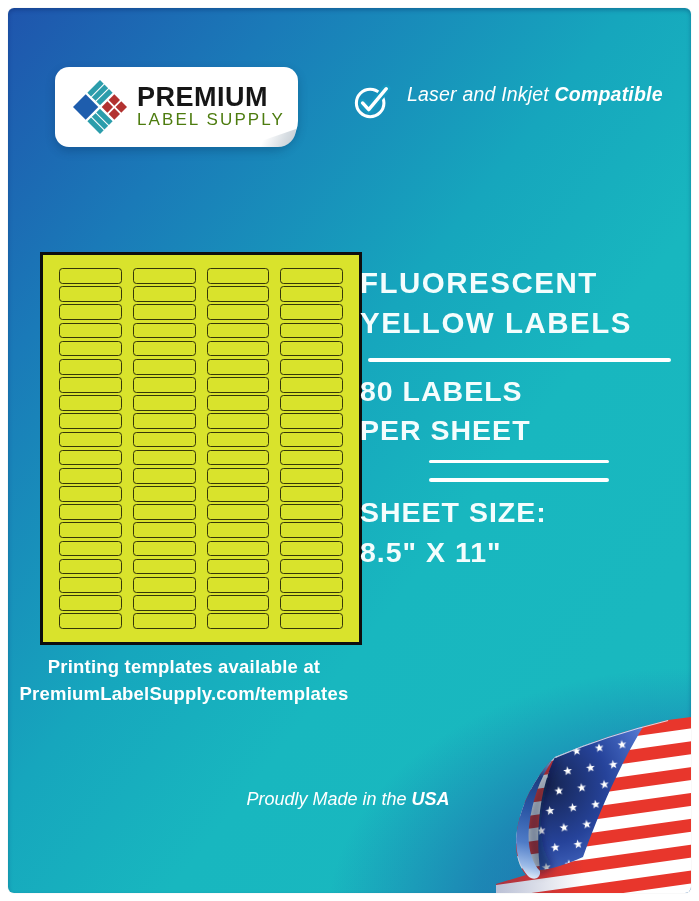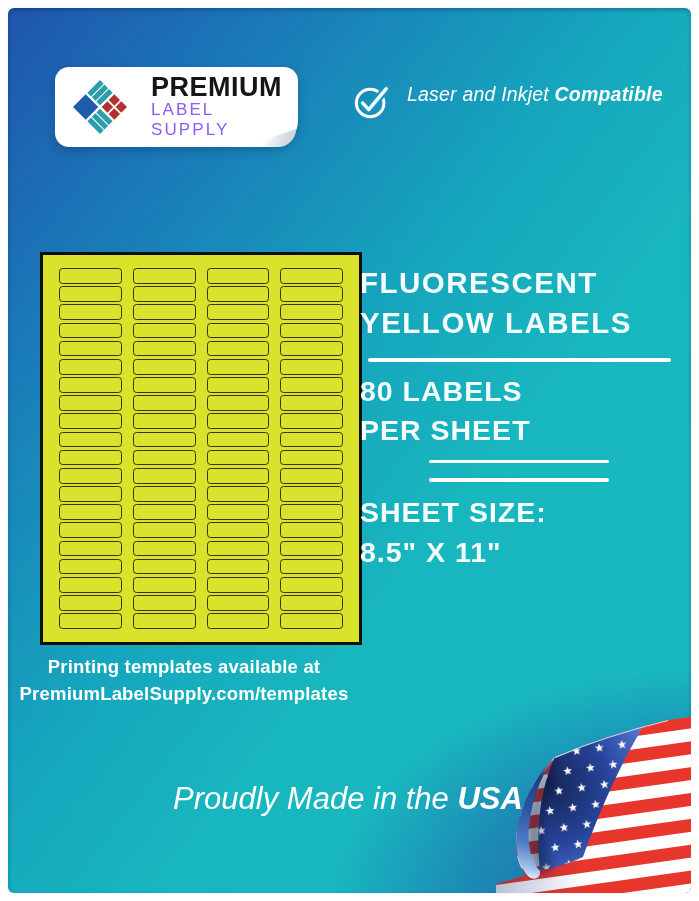--- a/index.html
+++ b/index.html
@@ -23,23 +23,23 @@
     border-radius:14px 14px 26px 14px;display:flex;align-items:center;
     box-shadow:0 4px 10px rgba(0,40,80,.28);
   }
   .logo-curl{
     position:absolute;right:2px;bottom:0;width:52px;height:18px;
     background:linear-gradient(115deg,#ffffff 40%,#d7dde2 75%,#c2cad1 100%);
     clip-path:polygon(0 100%,100% 0,100% 100%);
     border-bottom-right-radius:22px;
   }
   .logo-emblem{margin-left:14px;flex:0 0 auto;display:block;}
-  .logo-text{margin-left:20px;}
+  .logo-text{margin-left:6px;}
   .logo-line1{font-size:27px;font-weight:800;letter-spacing:.5px;color:#161616;line-height:26px;}
-  .logo-line2{font-size:17px;font-weight:400;letter-spacing:2.1px;color:#8b5cf6;line-height:20px;}
+  .logo-line2{font-size:17px;font-weight:400;letter-spacing:2.1px;color:#4d7c0f;line-height:20px;}
 
   
   .compat{left:344px;top:75px;height:40px;display:flex;align-items:flex-start;gap:13px;color:#fff;}
   .compat-text{font-style:italic;font-size:19.5px;letter-spacing:.2px;white-space:pre;}
   .compat-text b{font-weight:700;}
 
   
   .sheet{
     left:32px;top:244px;width:322px;height:393px;background:#d9e32c;
     border:3px solid #0e0e0e;box-sizing:border-box;padding:13px 16px;
@@ -59,21 +59,21 @@
   .rule{height:3.5px;background:#ffffff;border-radius:2px;}
   .rule-wide{width:303px;margin:15px auto 0;}
   .rule-mid-a{width:180px;margin:10px auto 0;}
   .rule-mid-b{width:180px;margin:15px auto 0;}
   .panel-count{margin-top:10px;font-size:28.5px;line-height:39px;letter-spacing:1px;}
   .panel-size{margin-top:13px;font-size:28.5px;line-height:40px;letter-spacing:1px;}
   .panel-size.last{margin-top:10px;}
 
   
   .made-in{left:40px;top:776px;width:600px;text-align:center;color:#fff;
-    font-style:italic;font-size:31px;line-height:30px;white-space:pre;}
+    font-style:italic;font-size:18px;line-height:30px;white-space:pre;}
   .made-in b{font-weight:700;}
 
   .flag-corner{right:0;bottom:0;}
 </style>
 </head>
 <body>
 
 <div class="card">
 
   <div class="logo-box">

